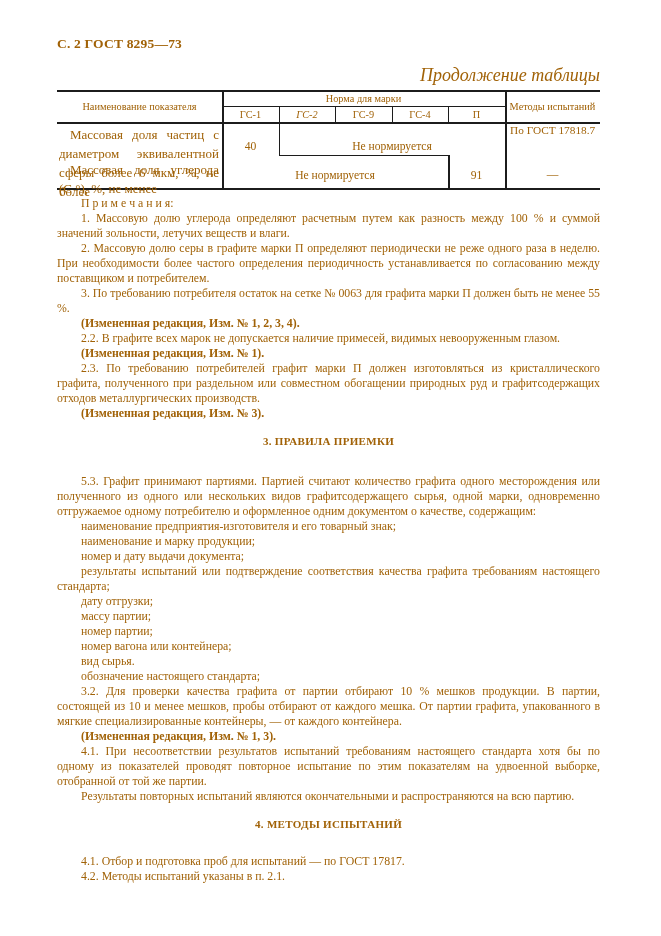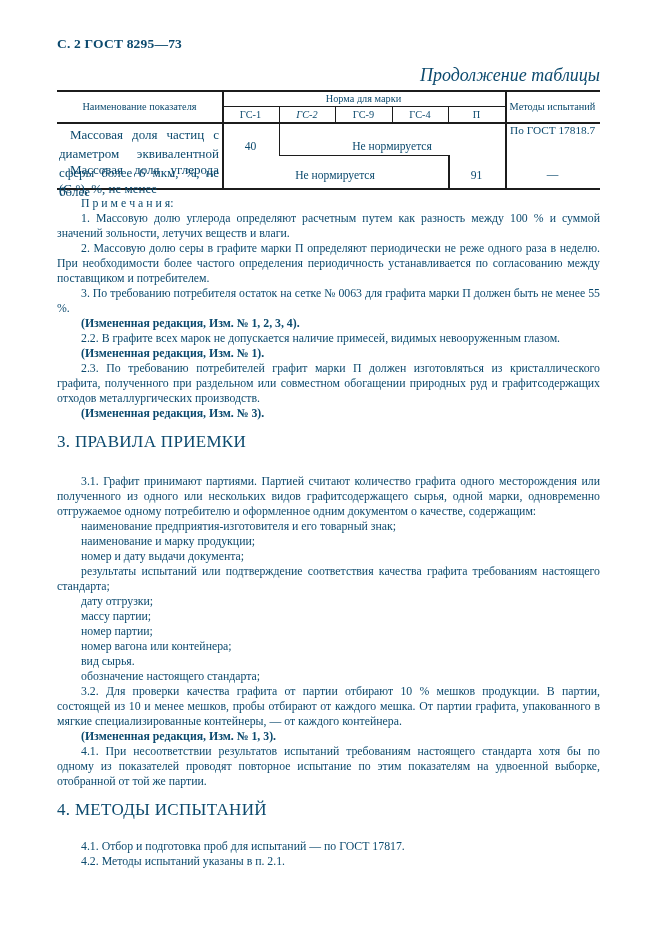--- a/index.html
+++ b/index.html
@@ -1,32 +1,32 @@
 <!DOCTYPE html>
 <html><head>
 <meta charset="utf-8">
 <style>
   html,body{margin:0;padding:0;background:#fff;}
   .page{position:relative;width:661px;height:936px;background:#ffffff;overflow:hidden;
-        font-family:"Liberation Serif","DejaVu Serif",serif;color:#0c4a6e;}
+        font-family:"Liberation Serif","DejaVu Serif",serif;color:#a16207;}
   .content{position:absolute;left:57px;top:36px;width:543px;}
   .doc-header{font-weight:bold;font-size:13.5px;letter-spacing:0.2px;}
   .tbl-caption{font-style:italic;font-size:18px;text-align:right;margin-top:13px;margin-bottom:4px;}
   
   .gtable{position:relative;width:543px;height:100px;margin-bottom:6px;}
   .hl,.vl{position:absolute;background:#1c1c1c;}
   .cell{position:absolute;font-size:10.3px;line-height:11.5px;text-align:center;}
   .cell.vcenter{display:flex;align-items:center;justify-content:center;}
   .bodycell{position:absolute;font-size:11.6px;line-height:11.8px;}
   .namecell{text-align:justify;text-indent:11px;font-size:13px;line-height:19px;font-family:Liberation Serif, serif;}
   .centercell{text-align:center;}
   
   .p{margin:0;font-size:11.8px;line-height:15px;text-align:justify;text-indent:24px;}
   .b{font-weight:bold;}
-  .sec-title{margin:13px 0 25px 0;font-weight:normal;font-size:17px;text-align:left;letter-spacing:0.3px;text-indent:0;}
+  .sec-title{margin:13px 0 25px 0;font-weight:bold;font-size:11px;text-align:center;letter-spacing:0.3px;text-indent:0;}
   .notes-block{margin-top:2px;}
 </style>
 </head>
 <body>
 
 <div class="page">
   <div class="content">
 
     <div class="doc-header">С. 2 ГОСТ 8295—73</div>
 
@@ -75,33 +75,34 @@
       <p class="p">3. По требованию потребителя остаток на сетке № 0063 для графита марки П должен быть не менее 55 %.</p>
     </div>
 
     <p class="p b">(Измененная редакция, Изм. № 1, 2, 3, 4).</p>
     <p class="p">2.2. В графите всех марок не допускается наличие примесей, видимых невооруженным глазом.</p>
     <p class="p b">(Измененная редакция, Изм. № 1).</p>
     <p class="p">2.3. По требованию потребителей графит марки П должен изготовляться из кристаллического графита, полученного при раздельном или совместном обогащении природных руд и графитсодержащих отходов металлургических производств.</p>
     <p class="p b">(Измененная редакция, Изм. № 3).</p>
 
     <p class="p sec-title">3. ПРАВИЛА ПРИЕМКИ</p>
-    <p class="p">3.1. Графит принимают партиями. Партией считают количество графита одного месторождения или полученного из одного или нескольких видов графитсодержащего сырья, одной марки, одновременно отгружаемое одному потребителю и оформленное одним документом о качестве, содержащим:</p>
+    <p class="p">5.3. Графит принимают партиями. Партией считают количество графита одного месторождения или полученного из одного или нескольких видов графитсодержащего сырья, одной марки, одновременно отгружаемое одному потребителю и оформленное одним документом о качестве, содержащим:</p>
     <p class="p">наименование предприятия-изготовителя и его товарный знак;</p>
     <p class="p">наименование и марку продукции;</p>
     <p class="p">номер и дату выдачи документа;</p>
     <p class="p">результаты испытаний или подтверждение соответствия качества графита требованиям настоящего стандарта;</p>
     <p class="p">дату отгрузки;</p>
     <p class="p">массу партии;</p>
     <p class="p">номер партии;</p>
     <p class="p">номер вагона или контейнера;</p>
     <p class="p">вид сырья.</p>
     <p class="p">обозначение настоящего стандарта;</p>
     <p class="p">3.2. Для проверки качества графита от партии отбирают 10 % мешков продукции. В партии, состоящей из 10 и менее мешков, пробы отбирают от каждого мешка. От партии графита, упакованного в мягкие специализированные контейнеры, — от каждого контейнера.</p>
     <p class="p b">(Измененная редакция, Изм. № 1, 3).</p>
     <p class="p">4.1. При несоответствии результатов испытаний требованиям настоящего стандарта хотя бы по одному из показателей проводят повторное испытание по этим показателям на удвоенной выборке, отобранной от той же партии.</p>
+    <p class="p">Результаты повторных испытаний являются окончательными и распространяются на всю партию.</p>
 
     <p class="p sec-title" style="margin:13px 0 22px 0;">4. МЕТОДЫ ИСПЫТАНИЙ</p>
     <p class="p">4.1. Отбор и подготовка проб для испытаний — по ГОСТ 17817.</p>
     <p class="p">4.2. Методы испытаний указаны в п. 2.1.</p>
 
   </div>
 </div>
 
 </body></html>

